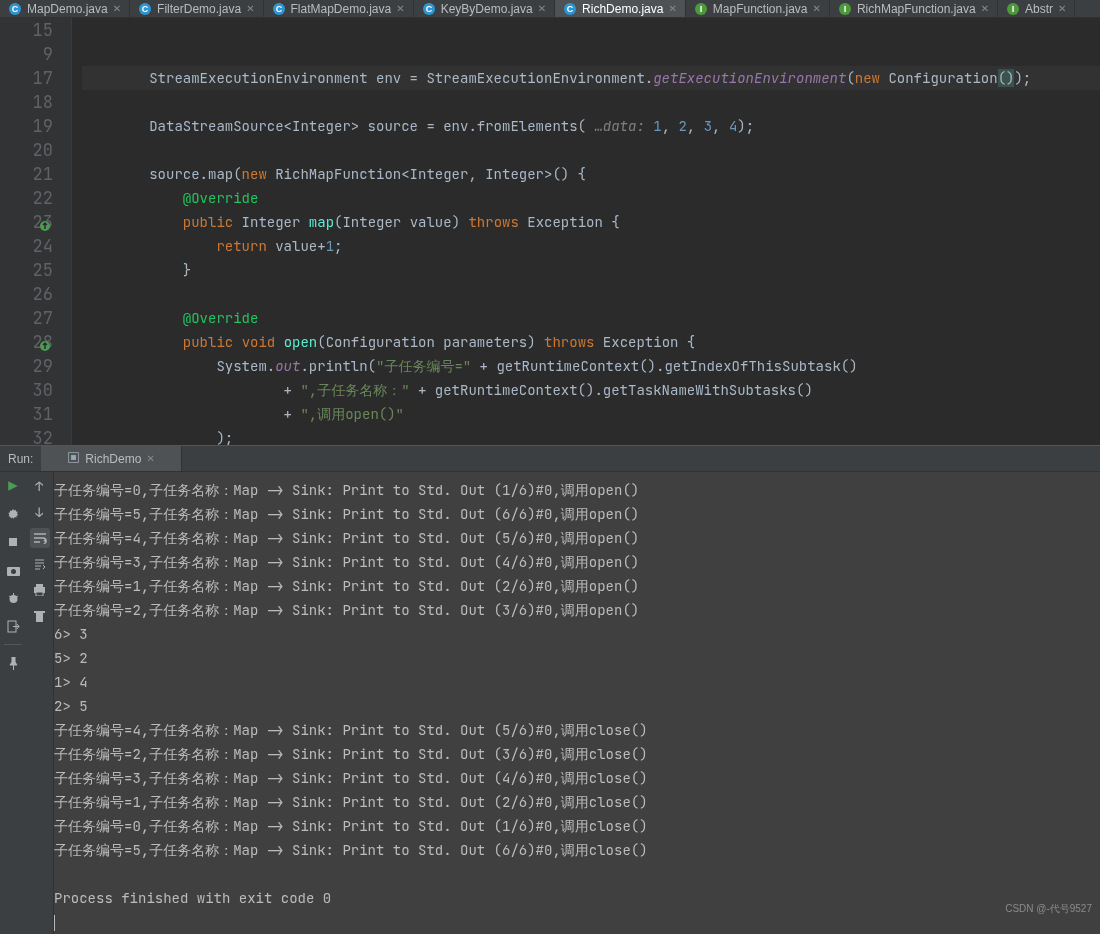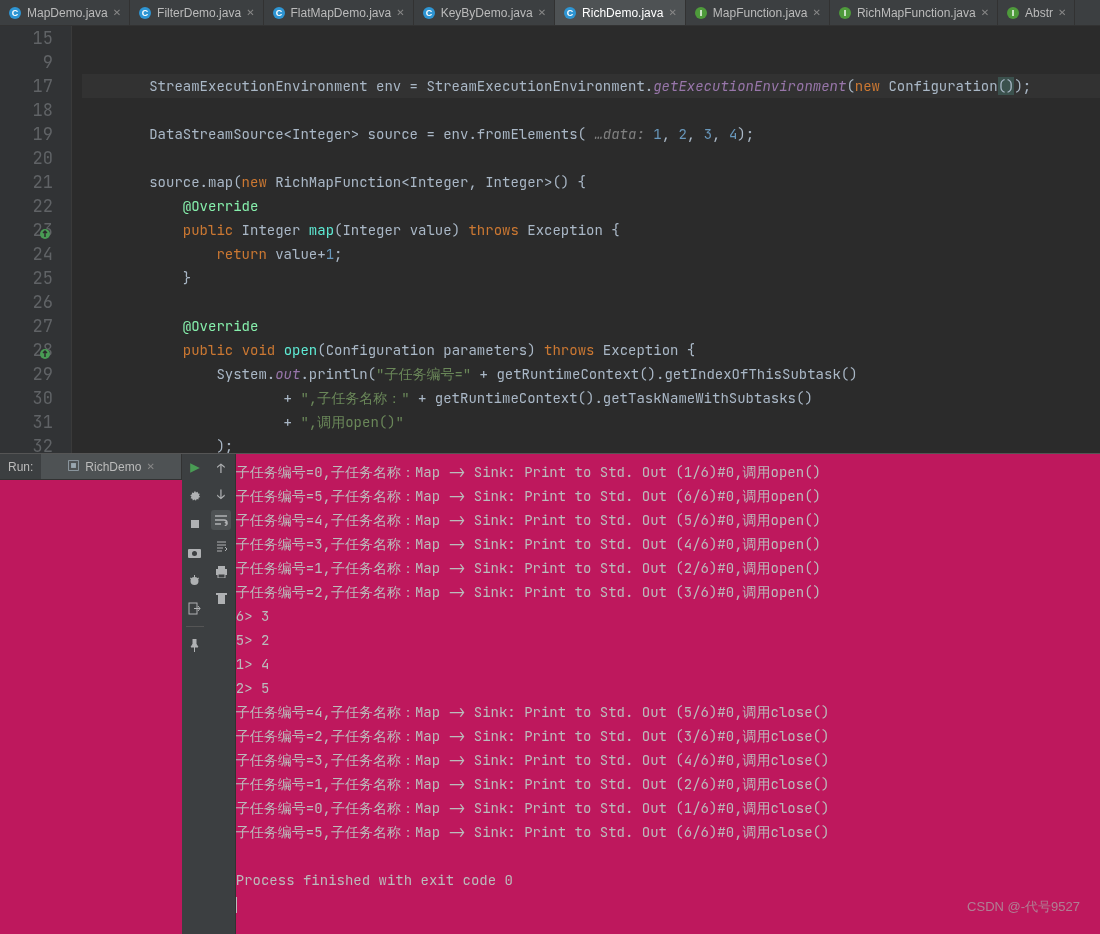--- a/index.html
+++ b/index.html
@@ -78,32 +78,32 @@
   padding-left: 10px;
   font-size: 14px;
   line-height: 24px;
   white-space: pre;
 }
 .code-line { height: 24px; }
 .code-line.hl { background: #323232; }
 .k { color: #cc7832; }
 .str { color: #6a8759; }
 .num { color: #6897bb; }
-.ann { color: #86efac; }
+.ann { color: #22c55e; }
 .fn { color: #5eead4; }
 .fi { color: #9876aa; font-style: italic; }
 .it { font-style: italic; color: #808080; }
 .plain { color: #a9b7c6; margin-top: 15px; }
 .paren-hl { background: #3b514d; }
 .run-panel {
   flex: 1;
   display: flex;
-  flex-direction: row;
+  flex-direction: column;
   border-top: 1px solid #555;
-  background: #be185d;
+  background: #404040;
 }
 .run-header {
   display: flex;
   align-items: center;
   height: 26px;
   background: #3c3f41;
   border-bottom: 1px solid #323232;
   font-family: sans-serif;
   font-size: 12px;
   color: #bbbbbb;
@@ -158,25 +158,25 @@
 }
 .caret {
   display: inline-block;
   width: 1px;
   height: 16px;
   background: #bbbbbb;
   vertical-align: text-bottom;
 }
 .watermark {
   position: absolute;
-  right: 20px;
+  right: 8px;
   bottom: 18px;
   color: #aaa;
   font-family: sans-serif;
-  font-size: 13px;
+  font-size: 10px;
   opacity: 0.7;
 }
 </style>
 </head>
 <body>
 
 <div class="tabs" id="tabs-container">
     <div class="tab">
       <span class="tab-icon">
         <svg width="14" height="14" viewBox="0 0 14 14">

